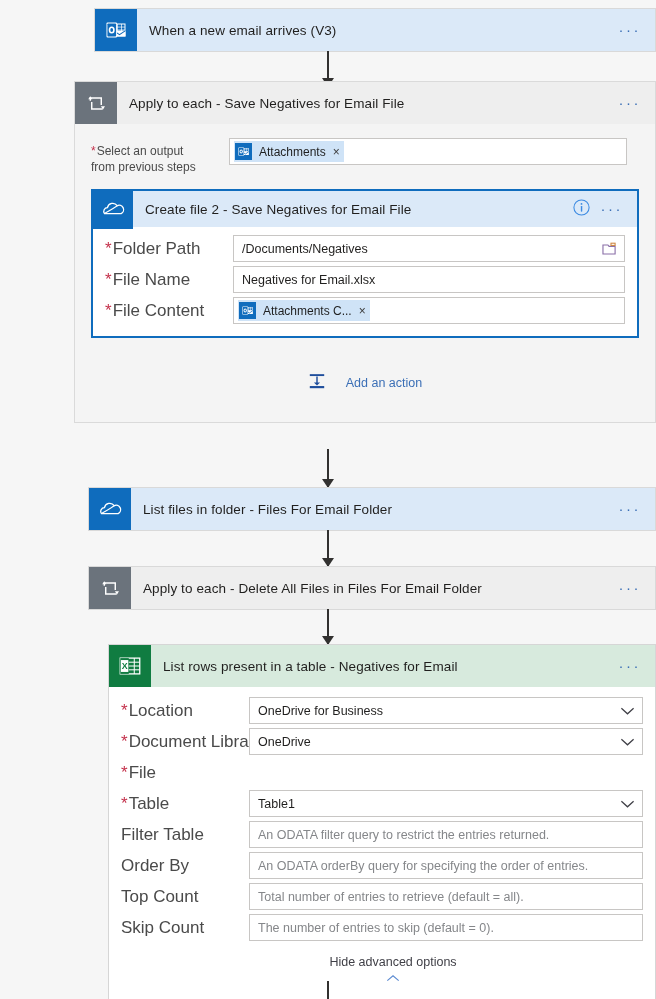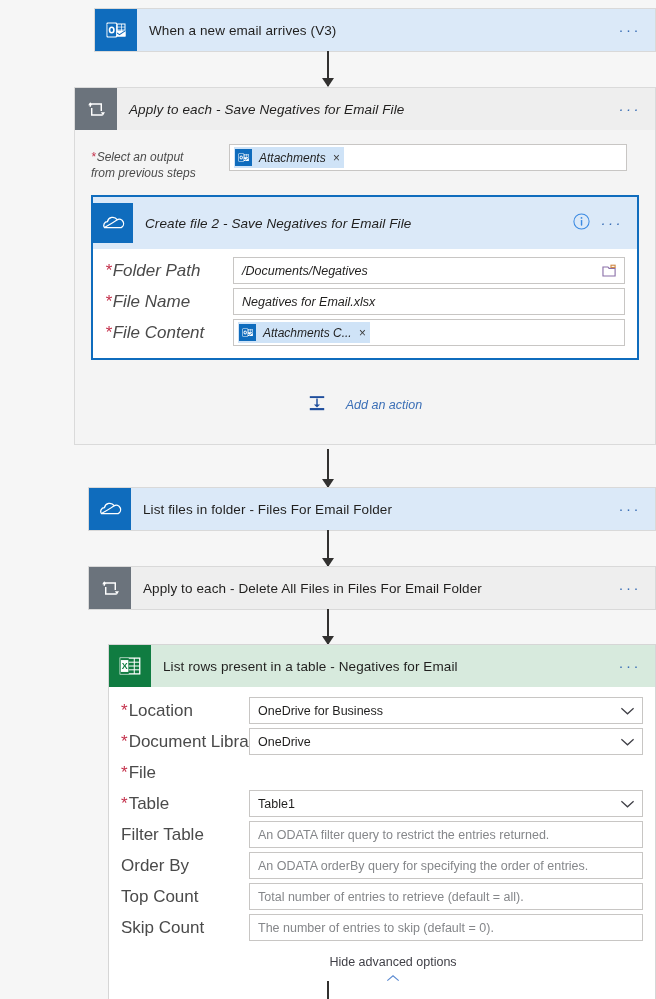--- a/index.html
+++ b/index.html
@@ -169,21 +169,21 @@
   }
 
   
   .inner-card {
     width: 548px;
     margin: 14px 0 0 16px;
     border: 2px solid #0f6cbd;
     background: #fff;
     box-sizing: border-box;
   }
-  .inner-card .card-header { height: 52px; }
+  .inner-card .card-header { height: 36px; }
   .inner-card .icon-box { width: 40px; height: 40px; flex: 0 0 40px; }
 
   .field-row {
     display: flex;
     align-items: center;
     padding: 0 12px;
     height: 31px;
   }
   .field-row .flbl {
     font-size: 17px;
@@ -264,21 +264,21 @@
         <span class="ellipsis">···</span>
       </span>
     </div>
   </div>
 </div>
 
 <div class="connector" style="position:absolute; top:51px; left:0; height:35px;">
   <div class="stem" style="height:35px;"></div>
 </div>
 
-<div class="row-center" style="position:absolute; top:87px; left:0; width:656px;font-style:italic;">
+<div class="row-center" style="position:absolute; top:81px; left:0; width:656px;">
   <div class="card scope">
     <div class="card-header hdr-gray">
       <span class="icon-box icon-grey">
         <svg width="21" height="21" viewBox="0 0 22 22">
           <path d="M4.5 8.2 V5.2 H16 V12.5" fill="none" stroke="#ffffff" stroke-width="1.5"></path>
           <path d="M17.5 16.8 H6 V9.5" fill="none" stroke="#ffffff" stroke-width="1.5"></path>
           <path d="M2.3 6.6 L4.5 3.4 L6.7 6.6 Z" fill="#ffffff"></path>
           <path d="M15.6 14.0 L17.8 17.2 L19.9 14.0 Z" fill="#ffffff"></path>
         </svg>
       </span>

